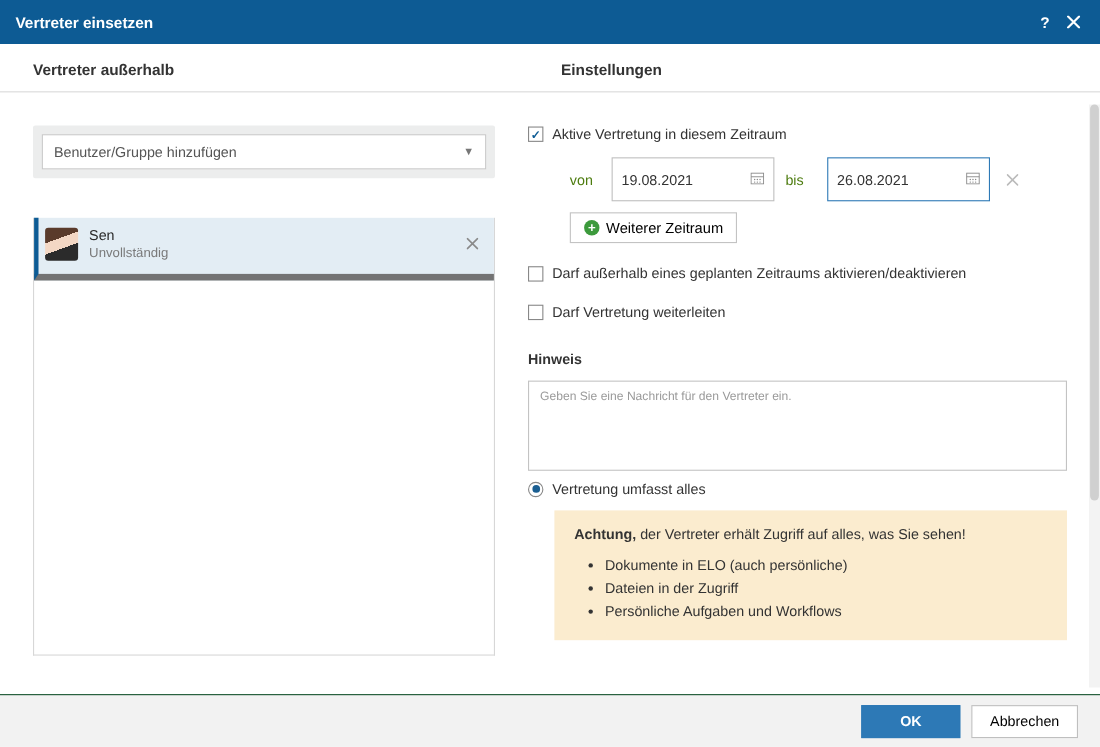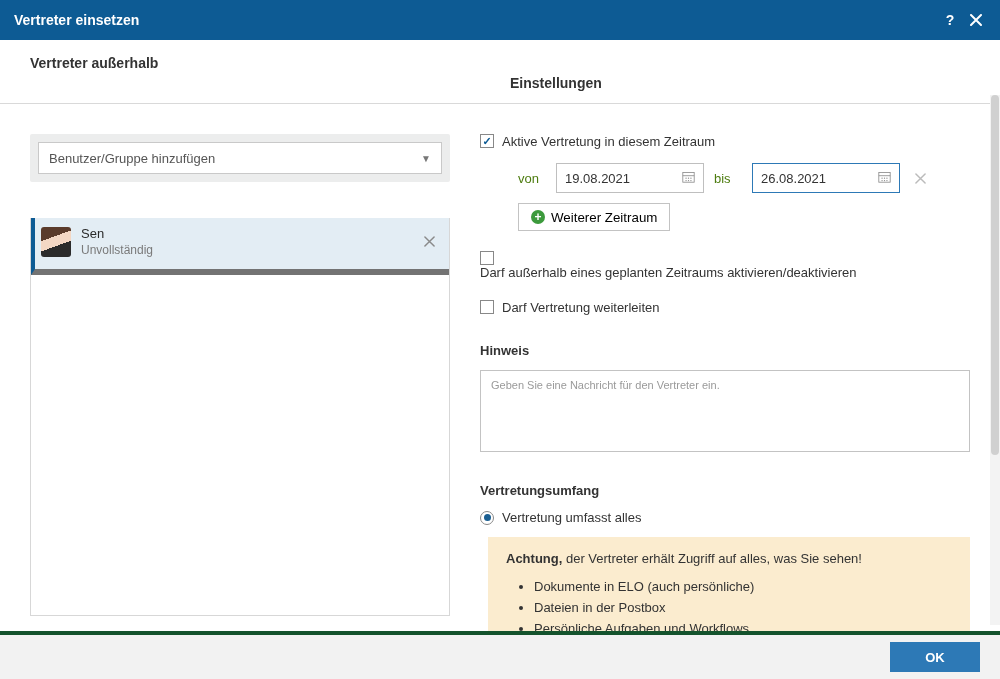--- a/index.html
+++ b/index.html
@@ -40,21 +40,21 @@
       border-bottom: 1px solid #d9d9d9;
       background: #fff;
     }
     .subheader .col {
       padding: 15px 30px 12px 30px;
       font-size: 14px;
       font-weight: 600;
       color: #333;
     }
     .subheader .left { width: 480px; }
-    .subheader .right { flex: 1; margin-top: 20px; }
+    .subheader .right { flex: 1; }
     
     .content {
       display: flex;
       flex: 1;
       overflow: hidden;
     }
     .col-left {
       width: 480px;
       padding: 30px 30px 10px 30px;
     }
@@ -112,21 +112,21 @@
     .user-item .remove {
       margin-left: auto;
       color: #8a8a8a;
       font-size: 14px;
       cursor: pointer;
       padding: 4px;
     }
     
     .checkbox-row {
       display: flex;
-      align-items: flex-start;
+      align-items: flex-end;
       margin-bottom: 14px;
     }
     .chk {
       width: 14px; height: 14px;
       border: 1px solid #888;
       margin-right: 8px;
       display: inline-flex;
       align-items: center;
       justify-content: center;
       font-size: 11px;
@@ -140,21 +140,21 @@
       align-items: center;
       gap: 10px;
       margin: 6px 0 10px 38px;
       flex-wrap: wrap;
     }
     .date-label { color: #4d7c0f; min-width: 28px; }
     .date-input {
       display: flex;
       align-items: center;
       border: 1px solid #bfbfbf;
-      height: 30px;
+      height: 40px;
       width: 148px;
       padding: 0 8px;
       background: #fff;
     }
     .date-input.highlight { border-color: #2d79b6; }
     .date-input input {
       border: none;
       outline: none;
       width: 100%;
       font-size: 13px;
@@ -213,31 +213,31 @@
       display: flex; align-items: center; justify-content: center;
       cursor: pointer;
     }
     .radio.selected::after {
       content: ""; width: 7px; height: 7px; border-radius: 50%;
       background: #1a5e91;
     }
     .warn-box {
       background: #fbeccf;
       padding: 14px 18px 16px 18px;
-      margin-left: 8px;
+      margin-left: 24px;
     }
     .warn-box ul {
       margin-top: 10px; padding-left: 28px;
     }
     .warn-box li { padding: 3px 0; }
     
     .footer {
       height: 48px;
       background: #f2f2f2;
-      border-top: 4px solid #14532d;
+      border-top: 1px solid #14532d;
       display: flex;
       align-items: center;
       justify-content: flex-end;
       padding: 0 20px;
       gap: 10px;
     }
     .btn {
       height: 30px;
       min-width: 90px;
       padding: 0 16px;
@@ -351,52 +351,52 @@
             <path d="M1 1 L11 11 M11 1 L1 11" stroke="#bbb" stroke-width="1.6" stroke-linecap="round"></path>
           </svg>
       </span>
     </div>
 
     <button class="btn-inline">
       <span class="plus-circle">+</span>
       <span>Weiterer Zeitraum</span>
     </button>
 
-    <div class="checkbox-row" style="margin-top:20px;flex-direction:column;">
+    <div class="checkbox-row" style="margin-top:20px;">
       <span class="chk"></span>
       <span>Darf außerhalb eines geplanten Zeitraums aktivieren/deaktivieren</span>
     </div>
 
     <div class="checkbox-row" style="margin-top:20px;">
       <span class="chk"></span>
       <span>Darf Vertretung weiterleiten</span>
     </div>
 
     <div class="section-heading">Hinweis</div>
     <textarea class="textarea" placeholder="Geben Sie eine Nachricht für den Vertreter ein." style=""></textarea>
 
-    <div class="section-heading">Vertretungsumfang</div>
     <div class="radio-row">
       <span class="radio selected"></span>
       <span>Vertretung umfasst alles</span>
     </div>
 
     <div class="warn-box">
       <div>
         <strong>Achtung,</strong><span> der Vertreter erhält Zugriff auf alles, was Sie sehen!</span>
       </div>
       <ul>
         <li>Dokumente in ELO (auch persönliche)</li>
-        <li>Dateien in der Postbox</li>
+        <li>Dateien in der Zugriff</li>
         <li>Persönliche Aufgaben und Workflows</li>
       </ul>
     </div>
 
   </div>
 </div>
 
 <div class="scroll-hint">
   <div class="scroll-thumb"></div>
 </div>
 
 <div class="footer">
   <button class="btn primary">OK</button>
+  <button class="btn">Abbrechen</button>
 </div>
 
 </body></html>

